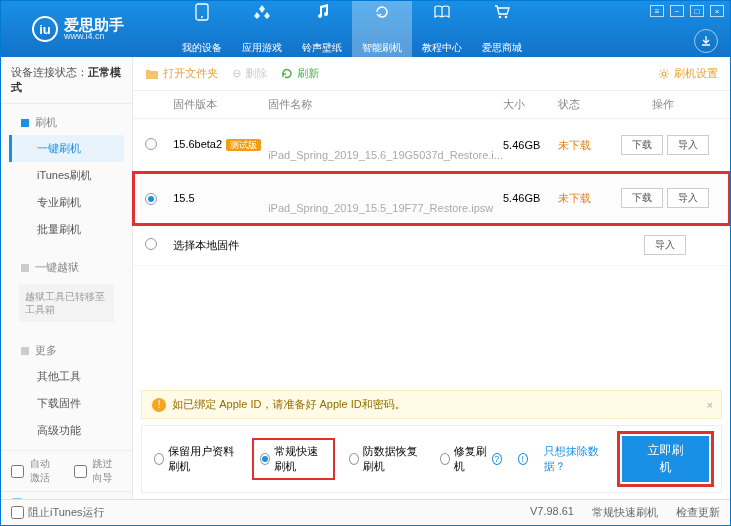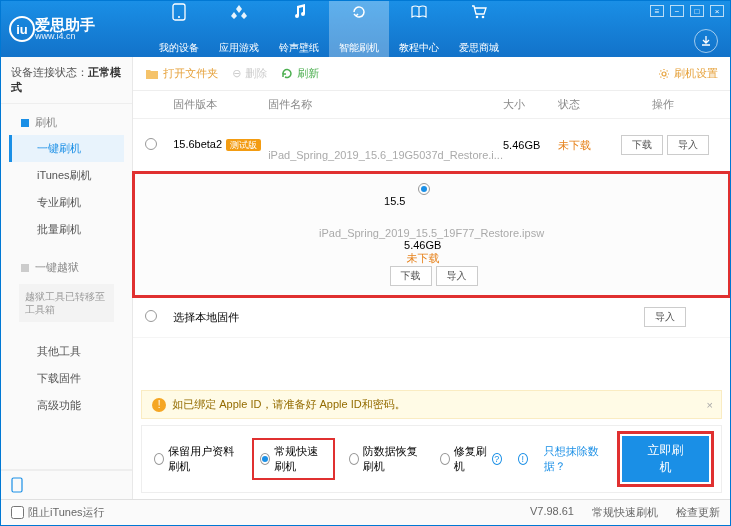--- a/index.html
+++ b/index.html
@@ -1,19 +1,19 @@
 <!DOCTYPE html>
 <html><head>
 <meta charset="utf-8">
 <style>
 * { margin: 0; padding: 0; box-sizing: border-box; font-family: "Microsoft YaHei", Arial, sans-serif; }
 body { background: #f0f0f0; }
 .window { width: 731px; height: 526px; background: #fff; display: flex; flex-direction: column; border: 1px solid #0078d4; }
 .titlebar { height: 56px; background: linear-gradient(#1a8fe6, #1272c9); display: flex; align-items: center; padding: 0 8px; color: #fff; }
-.logo-wrap { display: flex; align-items: center; width: 140px; }
+.logo-wrap { display: flex; align-items: center; gap: 6px; width: 140px; margin-left: 23px; }
 .logo-circle { width: 26px; height: 26px; border: 2px solid #fff; border-radius: 50%; display: flex; align-items: center; justify-content: center; font-weight: bold; font-size: 13px; }
 .logo-text { display: flex; flex-direction: column; line-height: 1; }
 .logo-title { font-size: 15px; font-weight: bold; }
 .logo-sub { font-size: 9px; opacity: .9; }
 .navs { display: flex; flex: 1; height: 100%; }
 .nav-item { width: 60px; display: flex; flex-direction: column; align-items: center; justify-content: center; gap: 20px; font-size: 10px; cursor: pointer; }
 .nav-item.active { background: rgba(255,255,255,.3); }
 .nav-icon { width: 18px; height: 18px; display: flex; align-items: center; justify-content: center; }
 .win-controls { display: flex; gap: 6px; position: absolute; top: 4px; right: 6px; }
 .win-btn { width: 14px; height: 12px; border: 1px solid rgba(255,255,255,.7); font-size: 8px; color: #fff; display: flex; align-items: center; justify-content: center; cursor: pointer; }
@@ -40,21 +40,21 @@
 .tool-item.folder { color: #e6a23c; }
 .tool-right { margin-left: auto; color: #e6a23c; display: flex; align-items: center; gap: 4px; }
 .thead { display: flex; padding: 6px 12px; font-size: 11px; color: #888; border-bottom: 1px solid #f0f0f0; }
 .col-radio { width: 28px; }
 .col-ver { width: 95px; }
 .col-name { flex: 1; }
 .col-size { width: 55px; }
 .col-stat { width: 50px; }
 .col-ops { width: 110px; text-align: center; }
 .row { display: flex; align-items: center; padding: 10px 12px; font-size: 11px; border-bottom: 1px solid #f5f5f5; }
-.row.hl { outline: 3px solid #e03030; outline-offset: -2px; background: #fcfcfc; flex-direction: column; }
+.row.hl { outline: 3px solid #e03030; outline-offset: -2px; background: #fcfcfc; }
 .radio { width: 12px; height: 12px; border: 1px solid #999; border-radius: 50%; display: inline-flex; align-items: center; justify-content: center; cursor: pointer; }
 .radio.checked::after { content: ""; width: 6px; height: 6px; background: #1a8fe6; border-radius: 50%; }
 .badge { background: #f39c12; color: #fff; font-size: 9px; padding: 1px 4px; border-radius: 2px; margin-left: 4px; }
 .gray-txt { color: #aaa; margin-top: 20px; }
 .status-txt { color: #e6811a; }
 .minibtn { border: 1px solid #ccc; background: #fff; padding: 2px 10px; font-size: 10px; color: #555; cursor: pointer; margin-left: 4px; }
 
 .footer-warn { background: #fffbe6; border: 1px solid #faecc2; display: flex; align-items: center; padding: 6px 10px; font-size: 11px; color: #946c00; position: relative; margin: 6px 8px 0; }
 .footer-warn .close { position: absolute; right: 8px; color: #aaa; cursor: pointer; }
 .footer-opts { display: flex; align-items: center; gap: 16px; padding: 10px 12px; font-size: 11px; border: 1px solid #eee; margin: 6px 8px; }
@@ -160,25 +160,35 @@
         <div class="side-item">批量刷机</div>
       </div>
       <div class="side-section">
         <div class="side-head gray">
             <span class="sq"></span>
             <span>一键越狱</span>
           </div>
         <div class="side-note">越狱工具已转移至工具箱</div>
       </div>
       <div class="side-section">
+        <div class="side-head gray">
+            <span class="sq"></span>
+            <span>更多</span>
+          </div>
         <div class="side-item">其他工具</div>
         <div class="side-item">下载固件</div>
         <div class="side-item">高级功能</div>
       </div>
       <div class="side-bottom">
+        <div class="auto-row">
+          <input type="checkbox" style="">
+            <span>自动激活</span>
+          <input type="checkbox" style="margin-left: 8px;">
+            <span>跳过向导</span>
+        </div>
         <div class="device-card">
           <div style="display:flex;align-items:center;gap:6px">
             <svg width="12" height="16" viewBox="0 0 12 16">
                 <rect x="1" y="1" width="10" height="14" rx="1.5" fill="none" stroke="#1a8fe6" stroke-width="1.2"></rect>
               </svg>
 
           </div>
 
         </div>
       </div>

